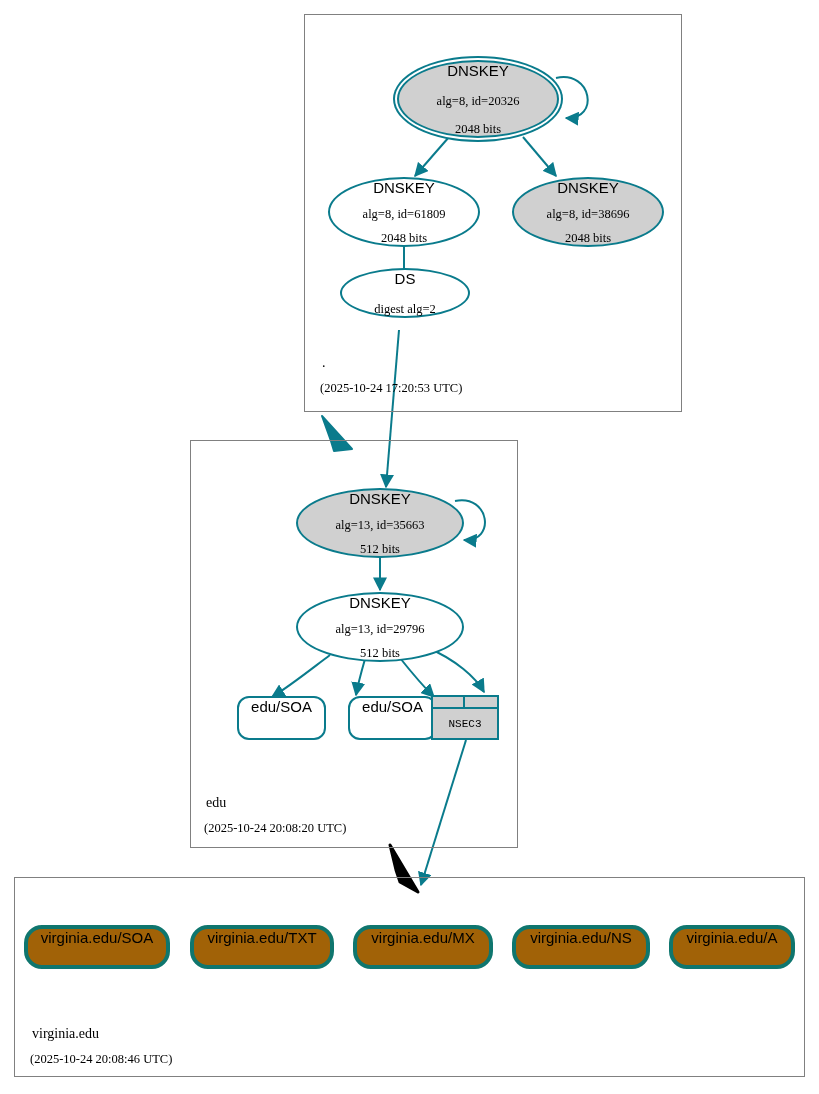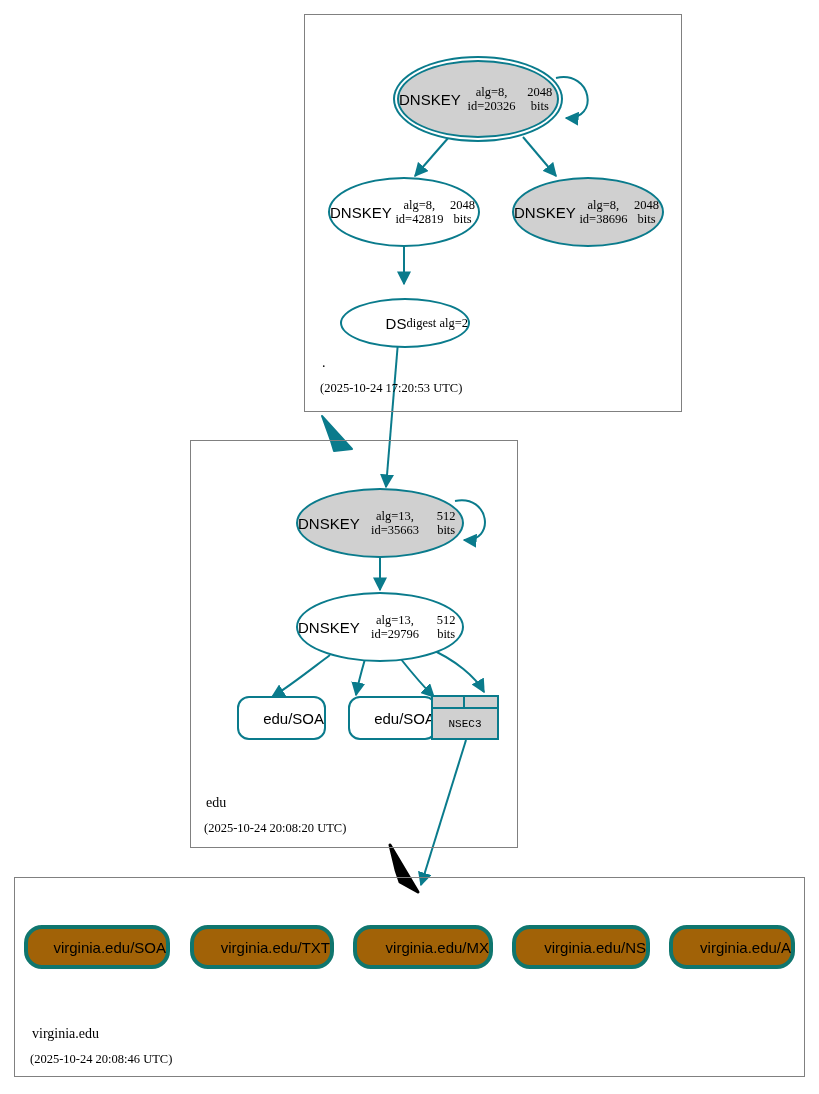--- a/index.html
+++ b/index.html
@@ -39,23 +39,23 @@
   .zone-name {
     font-size: 14px;
   }
   .zone-time {
     font-size: 12.5px;
   }
   .node {
     position: absolute;
     box-sizing: border-box;
     display: flex;
-    flex-direction: row;
+    flex-direction: column;
     align-items: center;
-    justify-content: flex-end;
+    justify-content: space-between;
     text-align: center;
     color: #000000;
   }
   .ellipse {
     border: 2px solid #0a7b8c;
     border-radius: 50%;
     background: #ffffff;
   }
   .ellipse.shaded {
     background: #d0d0d0;
@@ -213,31 +213,31 @@
   <div class="zone-label zone-time" style="left:30px; top:1052px;">(2025-10-24 20:08:46 UTC)</div>
 
   <div class="node ellipse shaded sep" style="left:397px; top:60px; width:162px; height:78px;">
     <div class="t1">DNSKEY</div>
     <div class="t2">alg=8, id=20326</div>
     <div class="t2">2048 bits</div>
   </div>
 
   <div class="node ellipse" style="left:328px; top:177px; width:152px; height:70px;">
     <div class="t1">DNSKEY</div>
-    <div class="t2">alg=8, id=42819</div>
+    <div class="t2">alg=8, id=61809</div>
     <div class="t2">2048 bits</div>
   </div>
 
   <div class="node ellipse shaded" style="left:512px; top:177px; width:152px; height:70px;">
     <div class="t1">DNSKEY</div>
     <div class="t2">alg=8, id=38696</div>
     <div class="t2">2048 bits</div>
   </div>
 
-  <div class="node ellipse" style="left:340px; top:298px; width:130px; height:50px;">
+  <div class="node ellipse" style="left:340px; top:268px; width:130px; height:50px;">
     <div class="t1">DS</div>
     <div class="t2">digest alg=2</div>
   </div>
 
   <div class="node ellipse shaded" style="left:296px; top:488px; width:168px; height:70px;">
     <div class="t1">DNSKEY</div>
     <div class="t2">alg=13, id=35663</div>
     <div class="t2">512 bits</div>
   </div>
 

